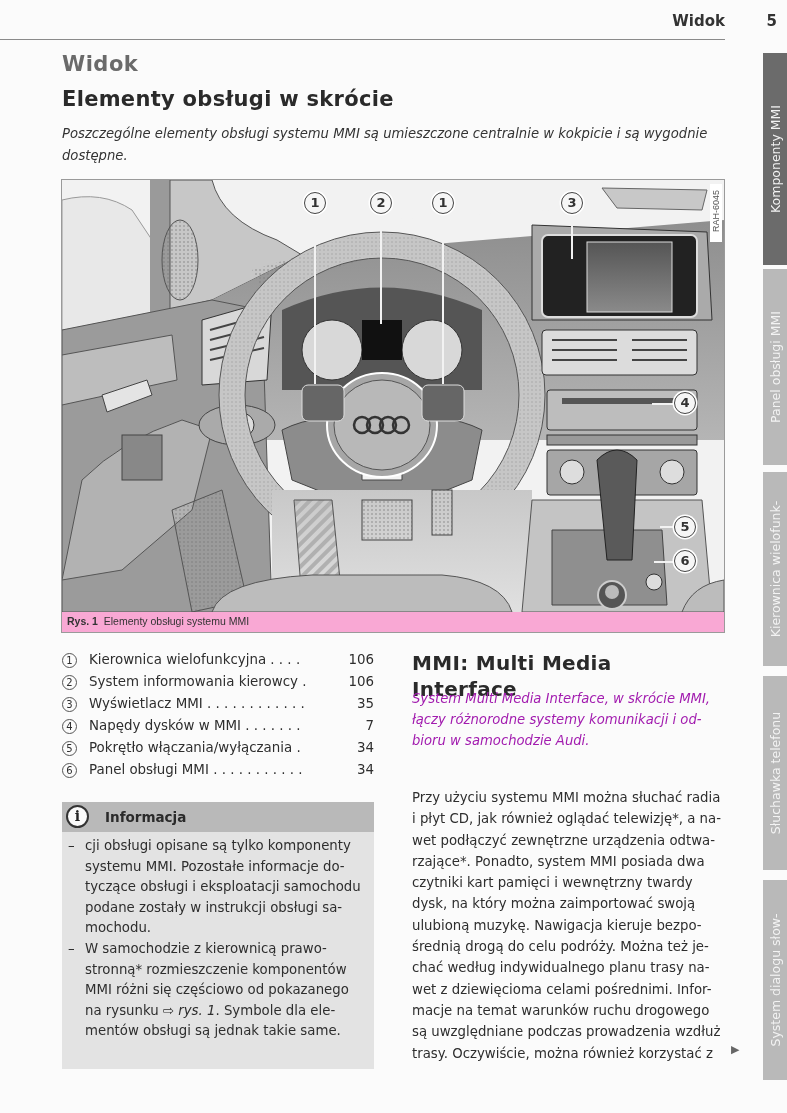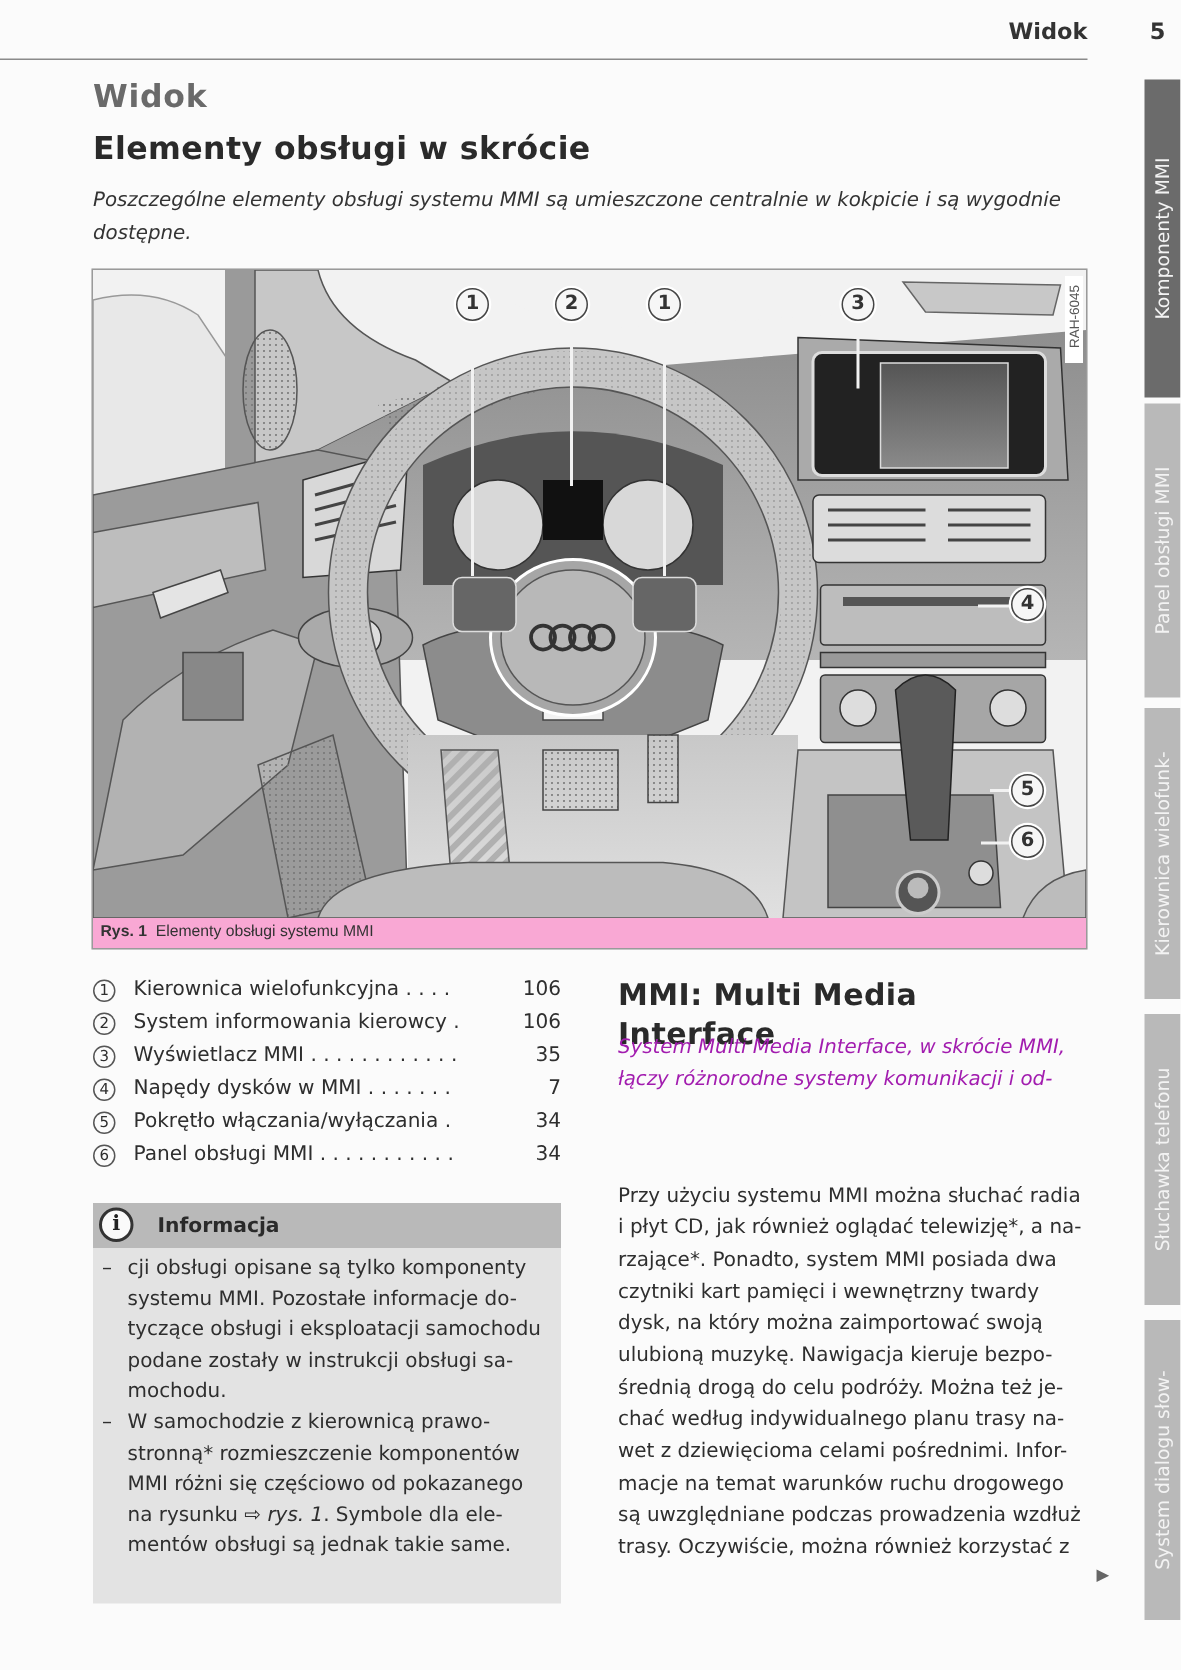--- a/index.html
+++ b/index.html
@@ -262,24 +262,26 @@
   </div>
 </div>
 
 <h2 class="h-section">
   <div>MMI: Multi Media</div>
   <div>Interface</div>
 </h2>
 <div class="section-lead">
   <div>System Multi Media Interface, w skrócie MMI,</div>
   <div>łączy różnorodne systemy komunikacji i od-</div>
+  <div>bioru w samochodzie Audi.</div>
 </div>
 <div class="body-text">
   <p>Przy użyciu systemu MMI można słuchać radia</p>
   <p>i płyt CD, jak również oglądać telewizję*, a na-</p>
+  <p>wet podłączyć zewnętrzne urządzenia odtwa-</p>
   <p>rzające*. Ponadto, system MMI posiada dwa</p>
   <p>czytniki kart pamięci i wewnętrzny twardy</p>
   <p>dysk, na który można zaimportować swoją</p>
   <p>ulubioną muzykę. Nawigacja kieruje bezpo-</p>
   <p>średnią drogą do celu podróży. Można też je-</p>
   <p>chać według indywidualnego planu trasy na-</p>
   <p>wet z dziewięcioma celami pośrednimi. Infor-</p>
   <p>macje na temat warunków ruchu drogowego</p>
   <p>są uwzględniane podczas prowadzenia wzdłuż</p>
   <p>trasy. Oczywiście, można również korzystać z</p>

